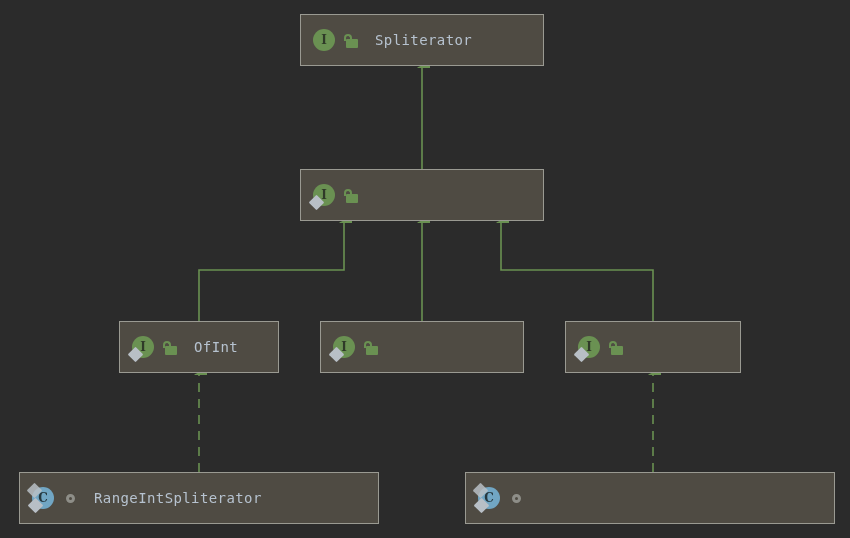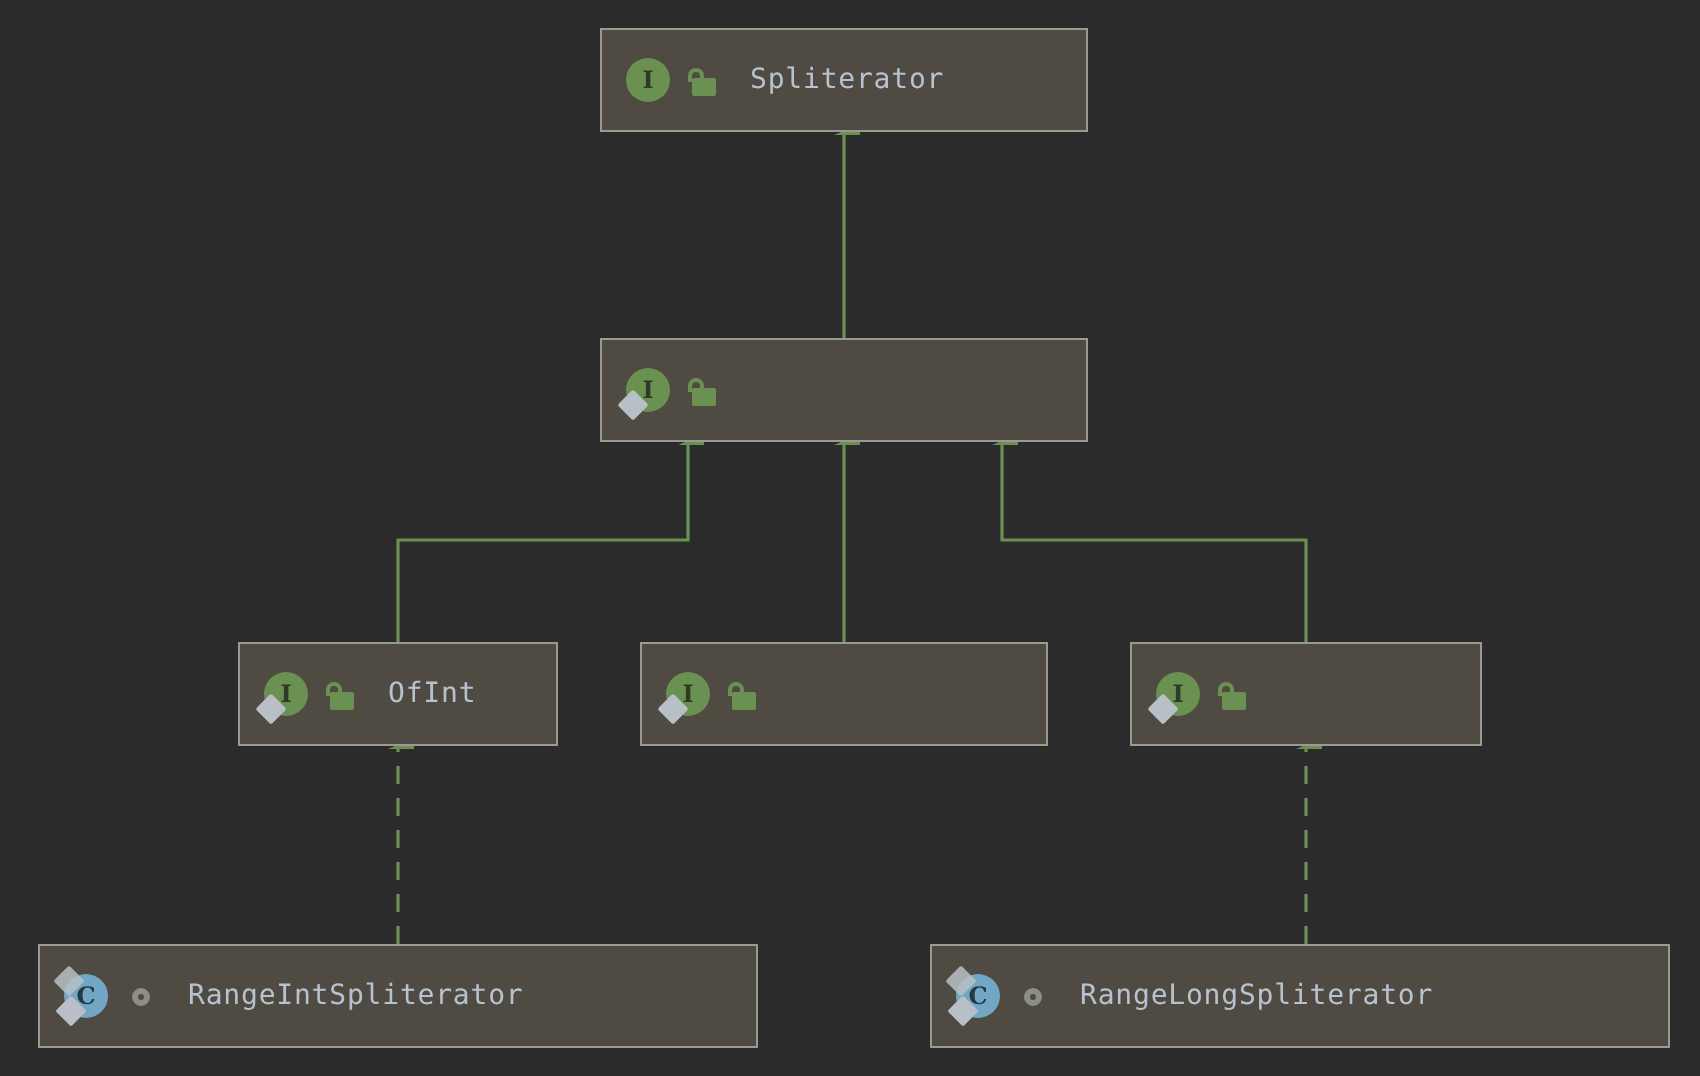--- a/index.html
+++ b/index.html
@@ -230,16 +230,15 @@
     <span class="icon-group">
       <span class="type-icon">
         <span class="type-circle klass">C</span>
         <span class="nested-badge tl"></span>
         <span class="nested-badge bl"></span>
       </span>
       <span class="dot-icon">
         <span class="dot-ring"></span>
       </span>
     </span>
-    <span class="node-label">RangeLongSpliterator</span>
   </div>
 
 </div>
 
 </body></html>

